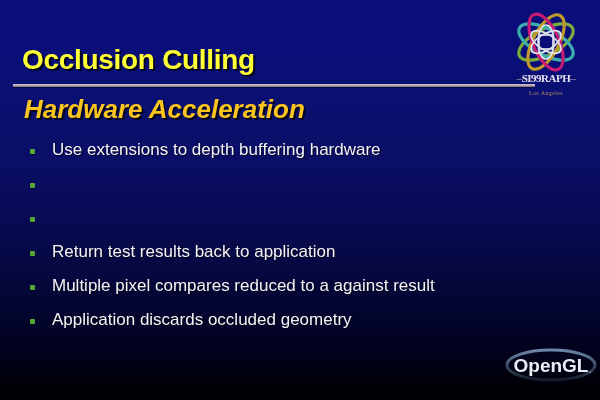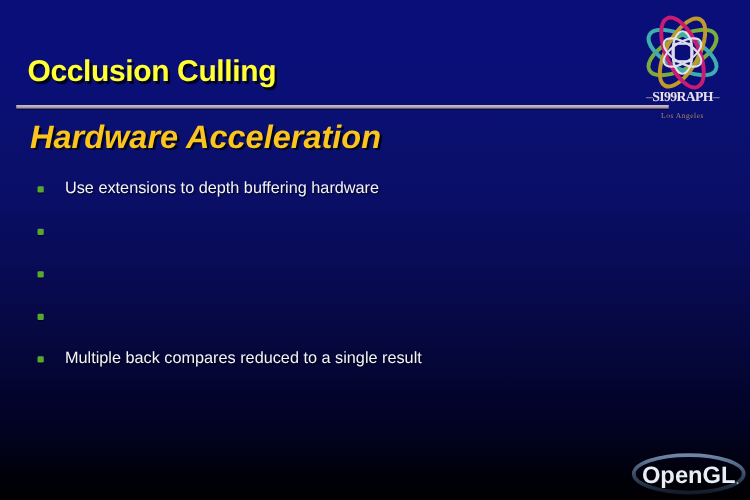--- a/index.html
+++ b/index.html
@@ -23,21 +23,21 @@
         #020325 84%,
         #000008 96%,
         #000004 100%);
   }
 
   
   .title {
     position: absolute;
     left: 22px;
     top: 44px;
-    font-size: 24px;
+    font-size: 28px;
     font-weight: bold;
     color: #ffff33;
     letter-spacing: -0.3px;
     text-shadow: 2px 2px 0 rgba(0,0,0,0.75);
     white-space: nowrap;
   }
 
   
   .rule {
     position: absolute;
@@ -78,21 +78,21 @@
     width: 5px;
     height: 5px;
     margin-top: 9px;
     margin-right: 17px;
     flex: 0 0 auto;
     background: #57a832;
     border-radius: 1px;
     box-shadow: 0 1px 0 rgba(0,0,0,0.6);
   }
   .bullet-text {
-    font-size: 13px;
+    font-size: 17px;
     color: #f4f4f8;
     line-height: 20px;
     white-space: nowrap;
     text-shadow: 1px 1px 1px rgba(0,0,0,0.65);
   }
 
   
   .sig-logo {
     position: absolute;
     left: 494px;
@@ -123,21 +123,21 @@
     font-family: "Liberation Serif", serif;
     font-size: 6px;
     color: #b08a5e;
     letter-spacing: 0.4px;
   }
 
   
   .ogl-logo {
     position: absolute;
     left: 505px;
-    top: 362px;
+    top: 348px;
     width: 92px;
     height: 34px;
   }
 </style>
 </head>
 <body>
 
 <div id="slide">
 
   <div class="title">Occlusion Culling</div>
@@ -156,27 +156,32 @@
     <div class="bullet-row">
       <span class="bullet-dot"></span>
     </div>
 
     <div class="bullet-row">
       <span class="bullet-dot"></span>
     </div>
 
     <div class="bullet-row">
       <span class="bullet-dot"></span>
-    </div>
-
-    <div class="bullet-row">
-      <span class="bullet-dot"></span>
-      <span class="bullet-text">Multiple back compares reduced to a single result</span>
-    </div>
-
+      <span class="bullet-text">Return test results back to application</span>
+    </div>
+
+    <div class="bullet-row">
+      <span class="bullet-dot"></span>
+      <span class="bullet-text">Multiple pixel compares reduced to a against result</span>
+    </div>
+
+    <div class="bullet-row">
+      <span class="bullet-dot"></span>
+      <span class="bullet-text">Application discards occluded geometry</span>
+    </div>
 
   </div>
 
   <div class="sig-logo">
     <svg class="sig-rings" width="104" height="72" viewBox="0 0 104 72">
       <g fill="none" stroke-width="3.2" opacity="0.95">
         <ellipse cx="52" cy="34" rx="30" ry="13" stroke="#7fb539" transform="rotate(-28 52 34)"></ellipse>
         <ellipse cx="52" cy="34" rx="30" ry="13" stroke="#3fb7b0" transform="rotate(28 52 34)"></ellipse>
         <ellipse cx="52" cy="34" rx="30" ry="13" stroke="#c9a227" transform="rotate(-62 52 34)"></ellipse>
         <ellipse cx="52" cy="34" rx="30" ry="13" stroke="#d21c74" transform="rotate(66 52 34)"></ellipse>

